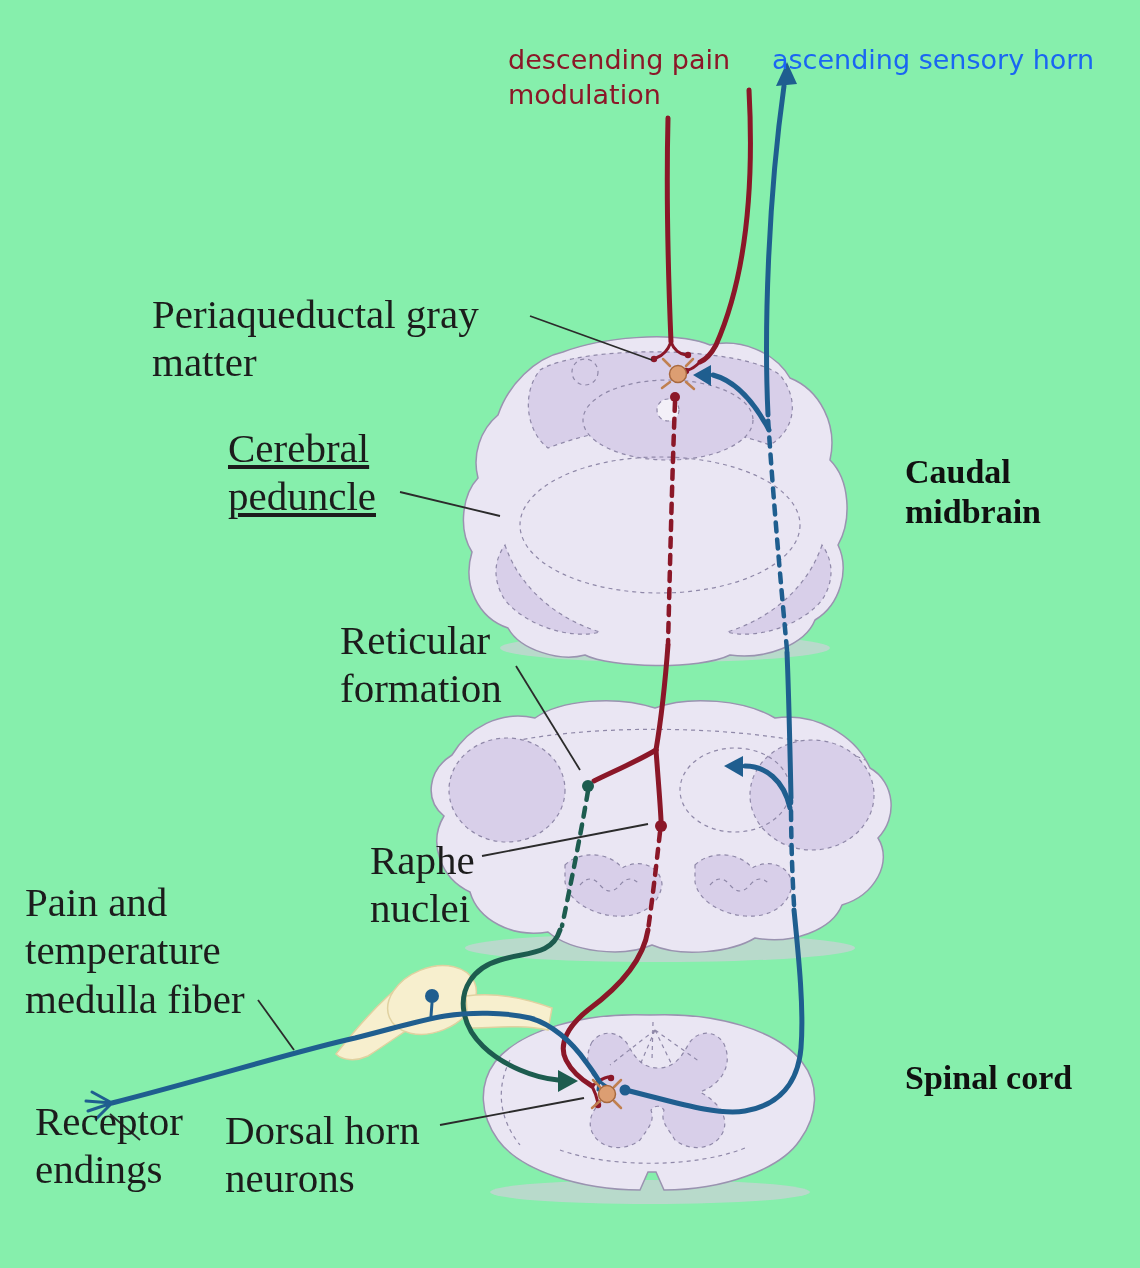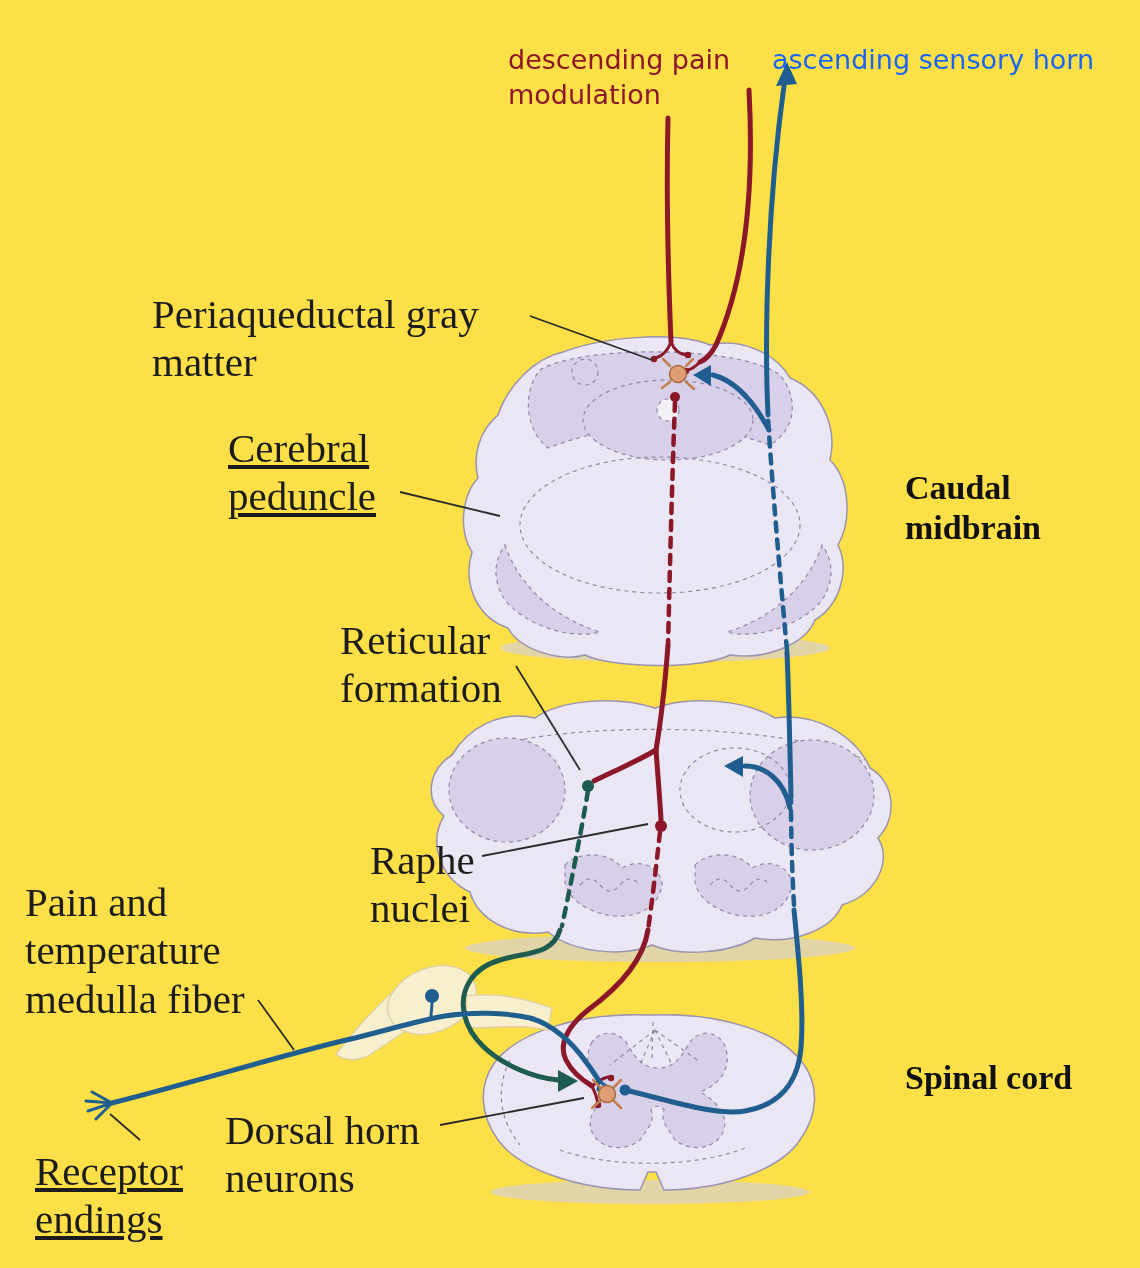--- a/index.html
+++ b/index.html
@@ -1,17 +1,17 @@
 <!DOCTYPE html>
 <html style="--descending_path: #8b1728; --ascending_label: #1a66f2; --ascending_path: #1f5e8f; --modulatory_path: #1d5c4f; --section_fill: #eae6f3; --section_patch: #d8cfe9; --ganglion_fill: #f7efce; --neuron_soma: #dc9e72;"><head>
 <meta charset="utf-8">
 <style>
   html,body { margin:0; padding:0; background:#ffffff; }
   .canvas {
-    position:relative; width:1140px; height:1268px; background:#fde047;
+    position:relative; width:1140px; height:1268px; background:#86efac;
     font-family:"Liberation Serif", serif; overflow:hidden;
   }
   svg.diagram { position:absolute; left:0; top:0; }
 
   .label {
     position:absolute; font-size:41px; line-height:1.18; color:#1c1c1c;
   }
   .label.bold { font-weight:bold; font-size:34px; color:#101010; }
   .legend-label {
     position:absolute; font-family:"DejaVu Sans", sans-serif;
@@ -181,21 +181,21 @@
       <path class="leader" d="M 140,1140 L 110,1114"></path>
       <path class="leader" d="M 440,1125 L 584,1098"></path>
     </g>
   </svg>
 
   <div class="legend-label legend-desc" style="left:508px; top:42px; width:250px;">descending pain modulation</div>
   <div class="legend-label legend-asc" style="left:772px; top:42px; width:330px;">ascending sensory horn</div>
 
   <div class="label" style="left:152px; top:290px; width:340px;">Periaqueductal gray matter</div>
   <div class="label" style="left:228px; top:424px; width:160px;text-decoration:underline;">Cerebral peduncle</div>
-  <div class="label bold" style="left:905px; top:468px; width:180px;">Caudal midbrain</div>
+  <div class="label bold" style="left:905px; top:452px; width:180px;">Caudal midbrain</div>
   <div class="label" style="left:340px; top:616px; width:175px;">Reticular formation</div>
   <div class="label" style="left:370px; top:836px; width:120px;">Raphe nuclei</div>
   <div class="label" style="left:25px; top:878px; width:240px;">Pain and temperature medulla fiber</div>
-  <div class="label" style="left:35px; top:1147px; width:165px;text-decoration:underline;">Receptor endings</div>
+  <div class="label" style="left:35px; top:1097px; width:165px;">Receptor endings</div>
   <div class="label" style="left:225px; top:1106px; width:210px;">Dorsal horn neurons</div>
   <div class="label bold" style="left:905px; top:1058px; width:240px;">Spinal cord</div>
 
 </div>
 
 </body></html>

